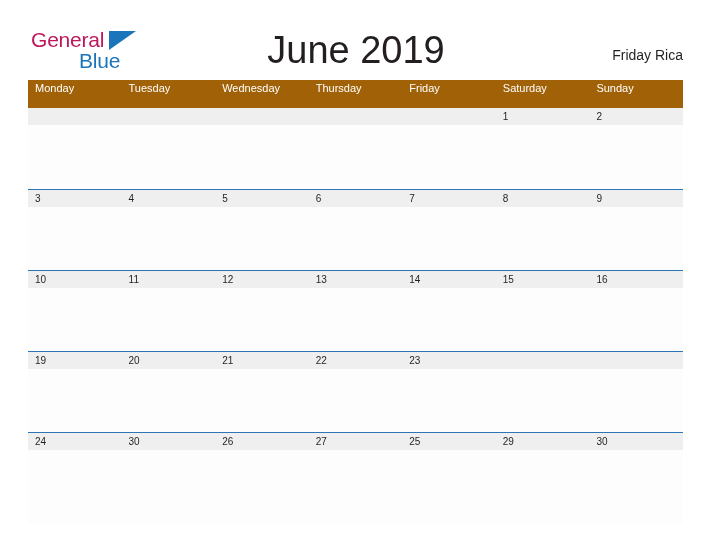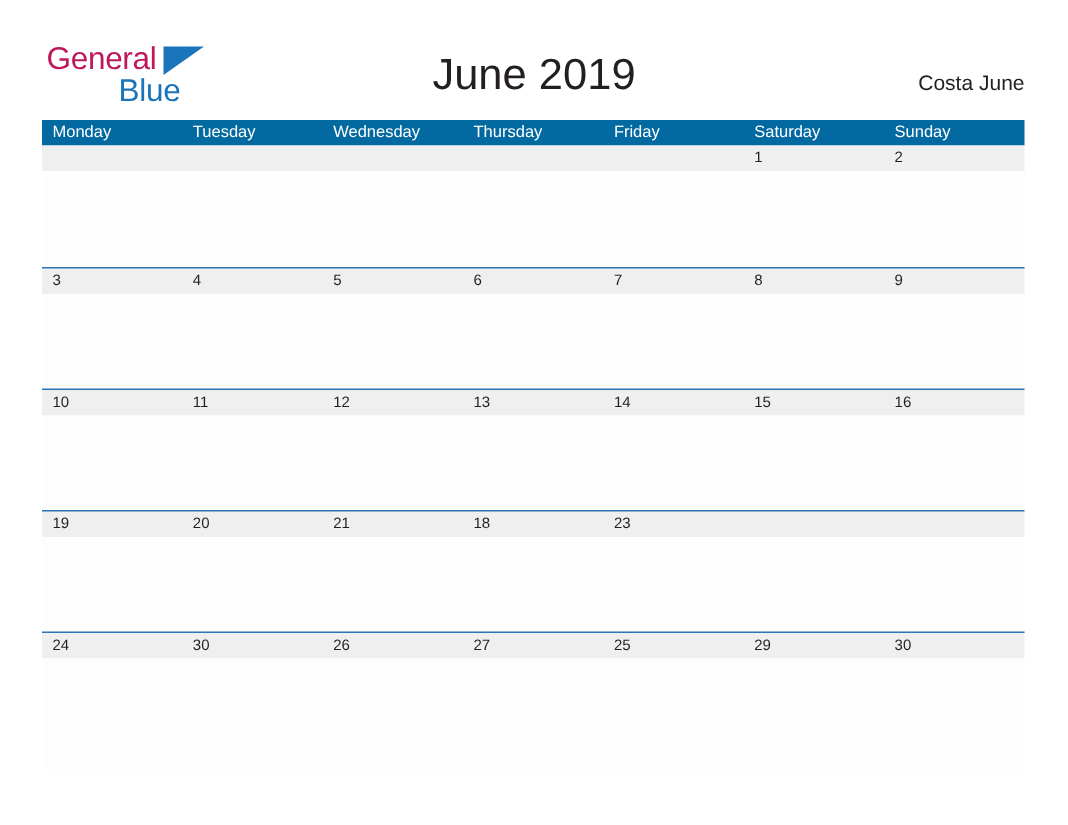--- a/index.html
+++ b/index.html
@@ -63,21 +63,21 @@
     font-family: "Liberation Sans", sans-serif;
   }
 
   
   .cal-title {
     position: absolute;
     left: 0;
     top: 33px;
     width: 712px;
     text-align: center;
-    font-size: 29px;
+    font-size: 38px;
     color: #231f20;
     font-weight: normal;
     line-height: 34px;
     letter-spacing: 0px;
   }
 
   
   .country {
     position: absolute;
     right: 29px;
@@ -92,22 +92,22 @@
   .calendar {
     position: absolute;
     left: 28px;
     top: 80px;
     width: 655px;
   }
 
   .weekday-header {
     display: flex;
     width: 655px;
-    height: 17px;
-    background: #0369a1;
+    height: 28px;
+    background: #a16207;
   }
   .weekday-cell {
     width: 93.571px;
     height: 17px;
     box-sizing: border-box;
     padding-left: 7px;
     color: #ffffff;
     font-size: 11px;
     line-height: 17px;
     white-space: nowrap;
@@ -175,21 +175,21 @@
 <div class="topbar">
 
   <div class="logo">
     <span class="logo-general">General</span>
     <span class="logo-tri"></span>
     <span class="logo-blue">Blue</span>
   </div>
 
   <div class="cal-title">June 2019</div>
 
-  <div class="country">Costa June</div>
+  <div class="country">Friday Rica</div>
 
 </div>
 
 <div class="calendar">
 
   <div class="weekday-header">
     <div class="weekday-cell">Monday</div>
     <div class="weekday-cell">Tuesday</div>
     <div class="weekday-cell">Wednesday</div>
     <div class="weekday-cell">Thursday</div>
@@ -259,21 +259,21 @@
       <div class="body-cell"></div>
       <div class="body-cell"></div>
     </div>
   </div>
 
   <div class="week-row">
     <div class="date-band">
       <div class="date-cell">19</div>
       <div class="date-cell">20</div>
       <div class="date-cell">21</div>
-      <div class="date-cell">18</div>
+      <div class="date-cell">22</div>
       <div class="date-cell">23</div>
     </div>
     <div class="week-body">
       <div class="body-cell"></div>
       <div class="body-cell"></div>
       <div class="body-cell"></div>
       <div class="body-cell"></div>
       <div class="body-cell"></div>
       <div class="body-cell"></div>
       <div class="body-cell"></div>

